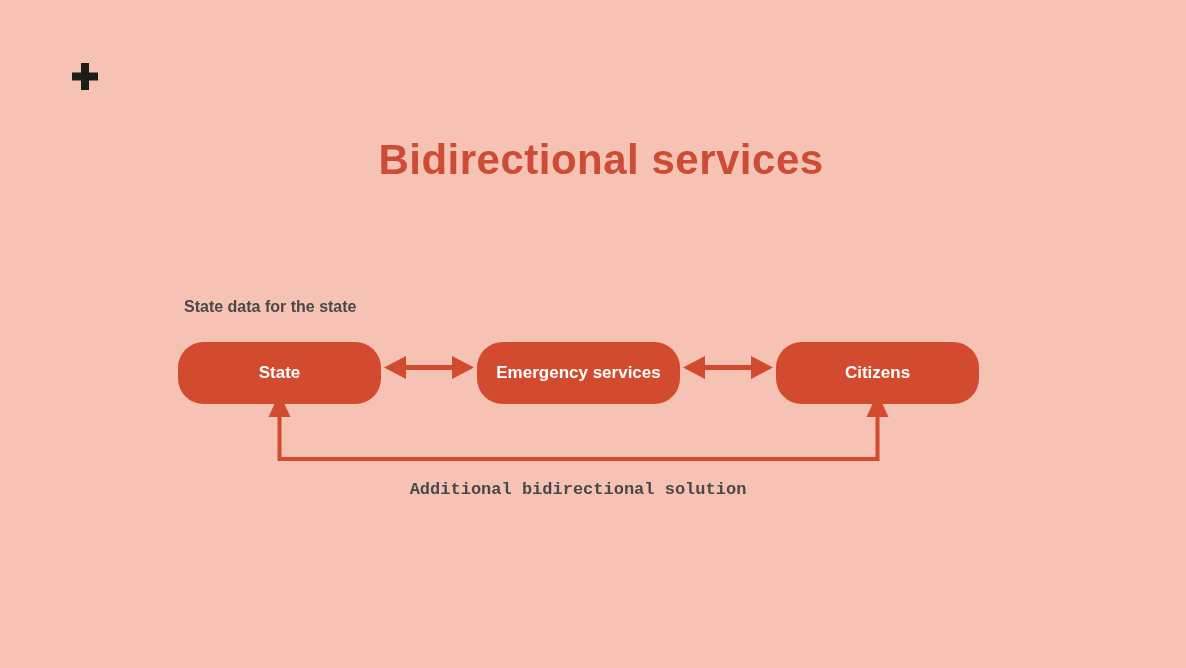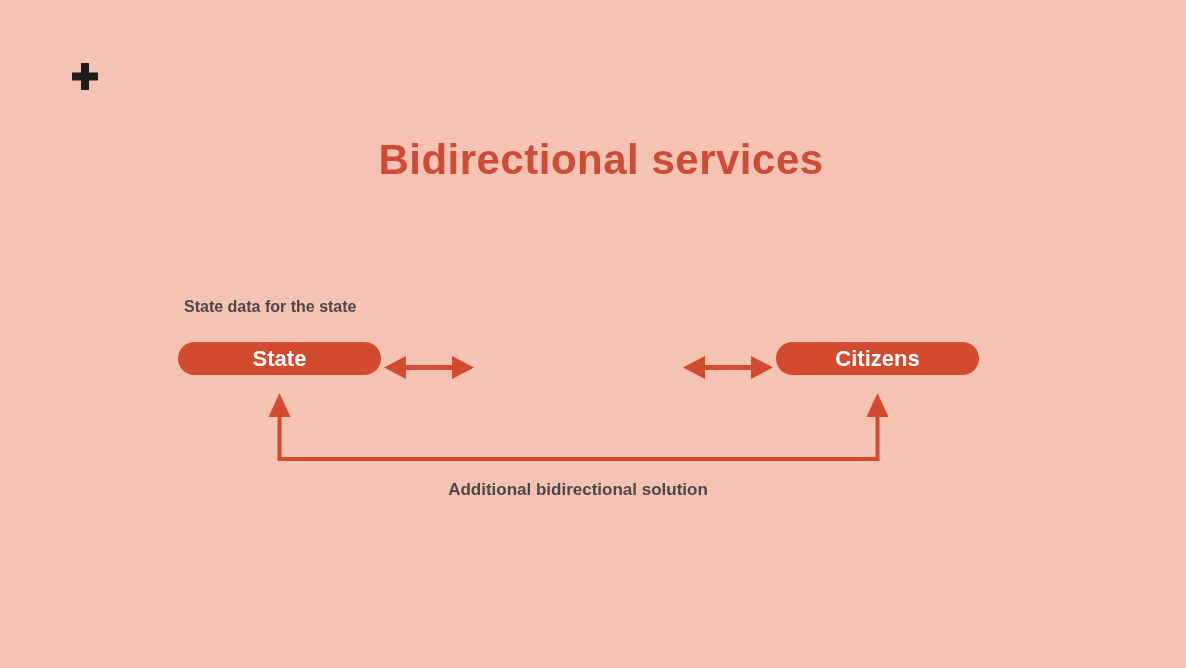--- a/index.html
+++ b/index.html
@@ -58,44 +58,45 @@
     fill: none;
   }
   .conn-head {
     fill: var(--accent, #d34b2e);
     stroke: none;
   }
   .node {
     position: absolute;
     top: 342px;
     width: 203px;
-    height: 33px;
+    height: 62px;
     border-radius: 25.5px;
     background: var(--accent, #d34b2e);
     color: var(--node-text, #ffffff);
-    font-size: 22px;
+    font-size: 17px;
     font-weight: bold;
     display: flex;
     align-items: center;
     justify-content: center;
     text-align: center;
   }
   .node-state { left: 178px; }
   .node-emergency { left: 477px; }
   .node-citizens { left: 776px; }
   .loop-label {
     position: absolute;
     left: 278px;
     top: 477px;
     width: 600px;
     text-align: center;
     font-size: 17px;
     line-height: 25px;
     font-weight: bold;
     color: var(--text-dark, #4a4849);
+    font-family: Liberation Mono, monospace;
   }
 </style>
 </head>
 <body>
 
 <div class="slide">
 
   <svg class="plus-icon" viewBox="0 0 26 27">
     <rect class="plus-fill" x="9" y="0" width="8" height="27"></rect>
     <rect class="plus-fill" x="0" y="9.5" width="26" height="8"></rect>
@@ -120,19 +121,20 @@
     </g>
 
     <g>
       <path class="conn-stroke" d="M 279.5 410 L 279.5 459 L 877.5 459 L 877.5 410" stroke-width="4"></path>
       <polygon class="conn-head" points="279.5,393 268.5,417 290.5,417"></polygon>
       <polygon class="conn-head" points="877.5,393 866.5,417 888.5,417"></polygon>
     </g>
   </svg>
 
   <div class="node node-state">State</div>
+  <div class="node node-emergency">Emergency services</div>
   <div class="node node-citizens">Citizens</div>
 
   <div class="loop-label">
     <div>Additional bidirectional solution</div>
   </div>
 
 </div>
 
 </body></html>

